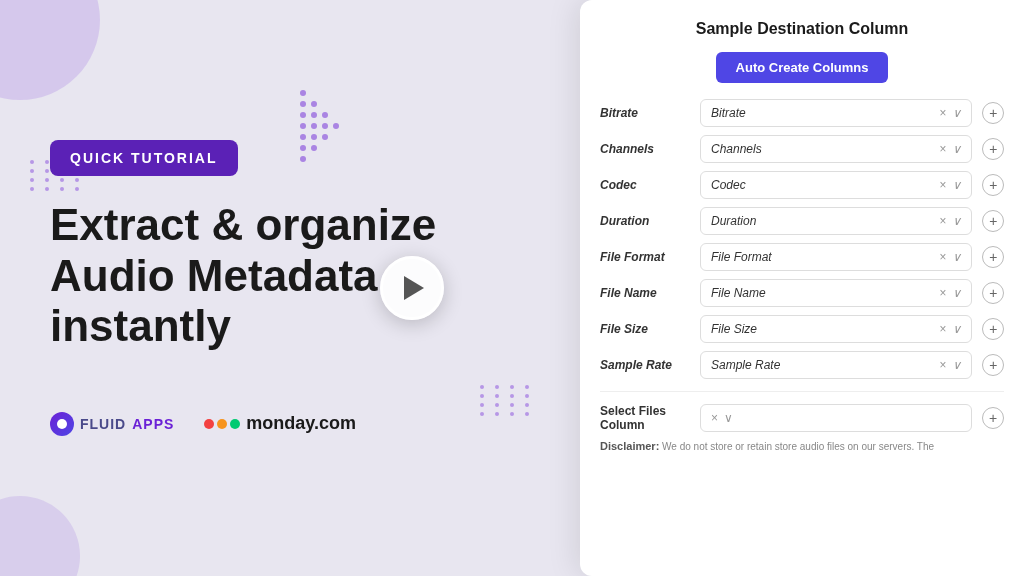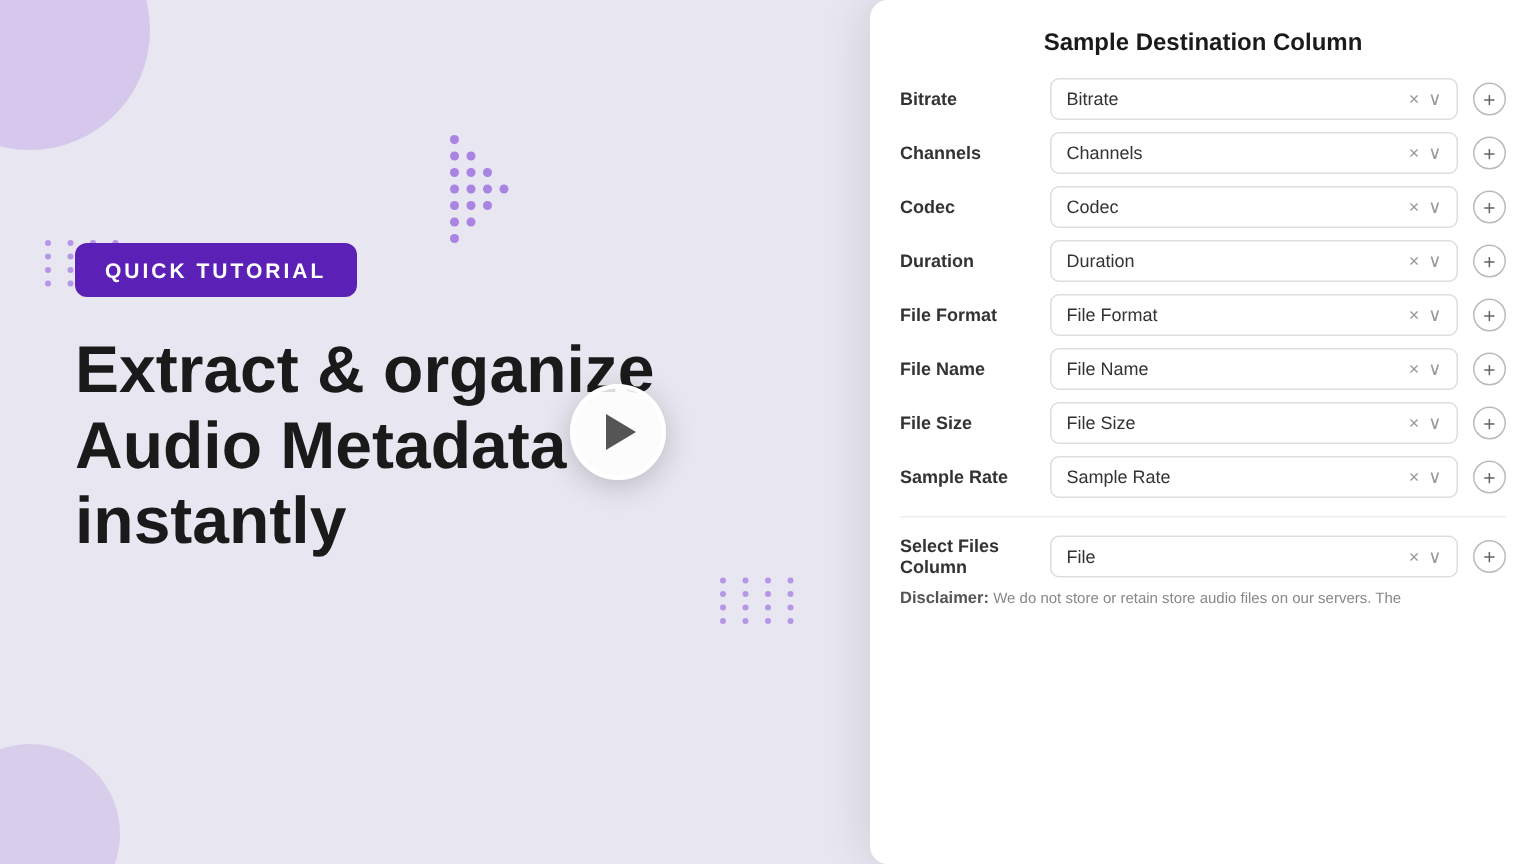--- a/index.html
+++ b/index.html
@@ -227,20 +227,21 @@
       font-size: 13px;
       font-weight: 600;
       cursor: pointer;
       width: fit-content;
     }
 
     .field-rows {
       display: flex;
       flex-direction: column;
       gap: 8px;
+      font-style: italic;
     }
 
     .field-row {
       display: flex;
       align-items: center;
       gap: 10px;
     }
 
     .field-label {
       width: 90px;
@@ -458,25 +459,42 @@
       <span>Audio Metadata</span><br>
       <span>instantly</span>
     </div>
 
     <div style="position:absolute; left: 380px; top: 50%; transform: translateY(-50%);">
       <div class="play-button">
         <div class="play-triangle"></div>
       </div>
     </div>
 
+    <div class="logos-row">
+      <div class="fluid-apps-logo">
+        <div class="fluid-icon"></div>
+        <span>FLUID</span>
+        <span style="color:#6b21d6;">APPS</span>
+      </div>
+
+      <div class="monday-logo">
+        <div class="monday-dots">
+          <div class="monday-dot" style="background:#f34141;"></div>
+          <div class="monday-dot" style="background:#f7941d;"></div>
+          <div class="monday-dot" style="background:#00ca72;"></div>
+        </div>
+        <span>monday.com</span>
+      </div>
+    </div>
   </div>
 
   <div class="right-panel">
     <div class="panel-title">Sample Destination Column</div>
 
+    <button class="auto-create-btn">Auto Create Columns</button>
 
     <div class="field-rows">
 
       <div class="field-row">
         <span class="field-label">Bitrate</span>
         <div class="field-select">
           <span class="field-select-text">Bitrate</span>
           <div class="field-select-controls">
             <span>×</span>
             <span>∨</span>
@@ -569,21 +587,20 @@
         <div class="plus-btn">+</div>
       </div>
     </div>
 
     <div class="divider"></div>
 
 
     <div class="field-row">
       <span class="field-label">Select Files Column</span>
       <div class="field-select">
-        <span class="field-select-text">File</span>
         <div class="field-select-controls">
           <span>×</span>
           <span>∨</span>
         </div>
       </div>
       <div class="plus-btn">+</div>
     </div>
 
     <div class="disclaimer">
       <span class="disclaimer-title">Disclaimer:</span>

